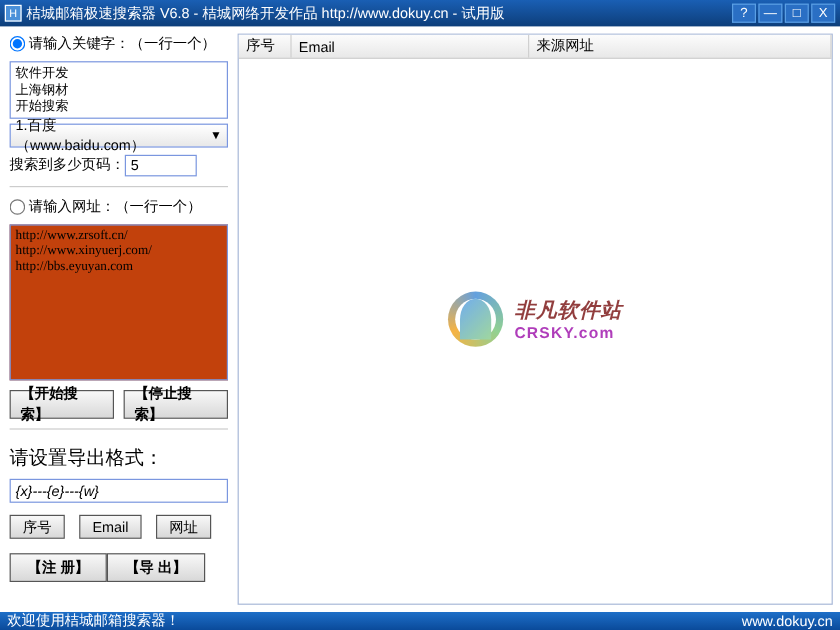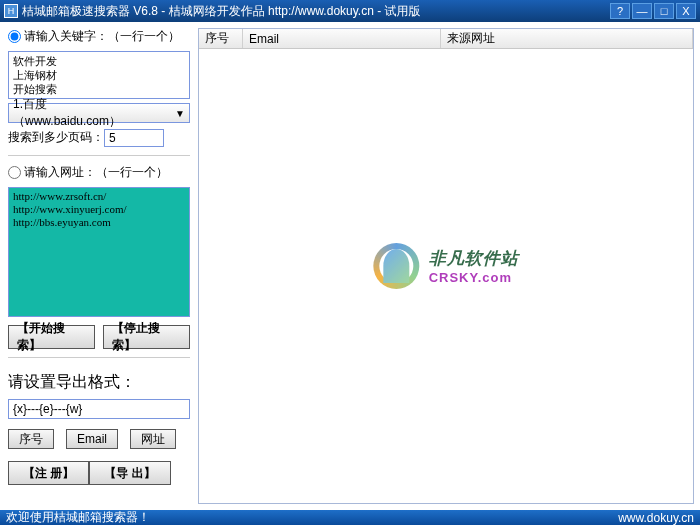--- a/index.html
+++ b/index.html
@@ -14,40 +14,40 @@
 .left-panel { width: 198px; padding: 6px 8px; display: flex; flex-direction: column; gap: 4px; }
 .right-panel { flex: 1; padding: 6px 6px 6px 0; }
 .radio-row { display: flex; align-items: center; gap: 3px; margin-bottom: 2px; }
 .radio-row input[type=radio] { margin: 0; }
 .radio-row label { font-size: 12px; }
 .kw-list { border: 1px solid #7a96df; height: 48px; padding: 2px 4px; font-size: 11px; line-height: 14px; overflow: hidden; background: #fff; }
 .dropdown { width: 100%; height: 20px; border: 1px solid #7a96df; background: linear-gradient(to bottom,#fff,#e8e8e8); font-size: 12px; padding: 0 4px; display: flex; align-items: center; justify-content: space-between; gap: 24px; }
 .dropdown .arrow { font-size: 10px; }
 .page-row { display: flex; align-items: flex-start; gap: 0; margin-top: 2px; }
 .page-row input { width: 60px; height: 18px; border: 1px solid #7a96df; padding: 0 4px; font-size: 12px; }
-.url-area { border: 1px solid #7a96df; height: 130px; padding: 2px 4px; font-size: 11px; line-height: 13px; background: #14b8a6; font-family: "SimSun"; }
+.url-area { border: 1px solid #7a96df; height: 130px; padding: 2px 4px; font-size: 11px; line-height: 13px; background: #c2410c; font-family: "SimSun"; }
 .btn-row { display: flex; gap: 8px; margin-top: 4px; }
 .btn { height: 24px; border: 1px solid #555; background: linear-gradient(to bottom,#f8f8f8,#d8d8d8); font-size: 12px; padding: 0 8px; cursor: pointer; display: flex; align-items: center; justify-content: center; font-weight: bold; }
 .btn.small { height: 22px; padding: 0 12px; font-weight: normal; }
 .format-label { margin-top: 6px; font-size: 16px; }
-.format-input { width: 100%; height: 20px; border: 1px solid #7a96df; padding: 0 4px; font-size: 12px; margin-top: 2px; }
+.format-input { width: 100%; height: 20px; border: 1px solid #7a96df; padding: 0 4px; font-size: 12px; margin-top: 2px; font-style: italic; }
 .exp-btns { display: flex; gap: 12px; margin-top: 6px; }
 .exp-btns .btn { padding: 0 10px; font-weight: normal; height: 20px; }
 .bottom-btns { display: flex; margin-top: 8px; }
 .bottom-btns .btn { padding: 0 14px; height: 24px; }
 .table-container { border: 1px solid #a8b8d8; height: 100%; position: relative; background: #fff; }
 .table-header { display: flex; height: 20px; background: linear-gradient(to bottom,#fcfcfc,#e8e8e8); border-bottom: 1px solid #c8c8c8; }
 .table-header .th { border-right: 1px solid #d0d0d0; padding: 2px 6px; font-size: 12px; display: flex; align-items: center; }
 .th1 { width: 44px; } .th2 { width: 198px; } .th3 { flex: 1; }
 .watermark { position: absolute; top: 50%; left: 50%; transform: translate(-50%,-50%); opacity: 0.85; text-align: center; }
 .wm-logo { width: 46px; height: 46px; border-radius: 50%; background: conic-gradient(#4a90d9, #7fc97f, #f5a623, #4a90d9); display: inline-block; vertical-align: middle; position: relative; }
 .wm-logo::after { content:""; position:absolute; inset:6px; border-radius:50%; background:#fff; }
 .wm-logo::before { content:""; position:absolute; left:10px; top:6px; width:26px; height:34px; border-radius:50% 50% 0 0; background: linear-gradient(135deg,#5aa0e9,#8fd08f); z-index:1; }
 .wm-text { display: inline-block; vertical-align: middle; margin-left: 6px; text-align: left; }
-.wm-cn { font-size: 17px; color: #14532d; font-weight: bold; font-style: italic; letter-spacing: 1px; }
+.wm-cn { font-size: 17px; color: #7f1d1d; font-weight: bold; font-style: italic; letter-spacing: 1px; }
 .wm-en { font-size: 13px; color: #a21caf; font-weight: bold; letter-spacing: 1px; }
 .statusbar { height: 15px; background: linear-gradient(to bottom,#1e6fc8,#0a4a9a); color: #fff; font-size: 12px; display: flex; align-items: center; padding: 0 6px; justify-content: space-between; }
 hr.sep { border: none; border-top: 1px solid #ccc; margin: 4px 0; }
 </style>
 </head>
 <body>
 
 <div class="titlebar">
   <div class="icon-app">H</div>
   <div class="title-text">桔城邮箱极速搜索器 V6.8 - 桔城网络开发作品 http://www.dokuy.cn  - 试用版</div>

